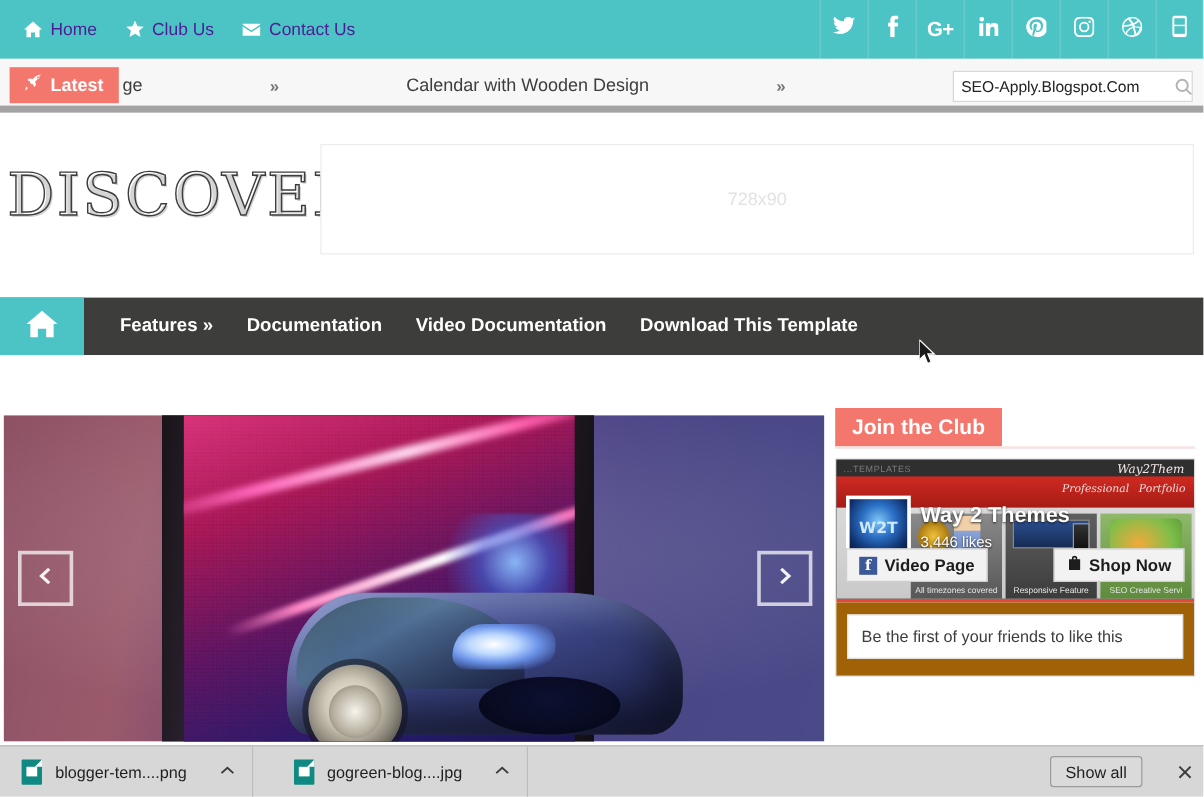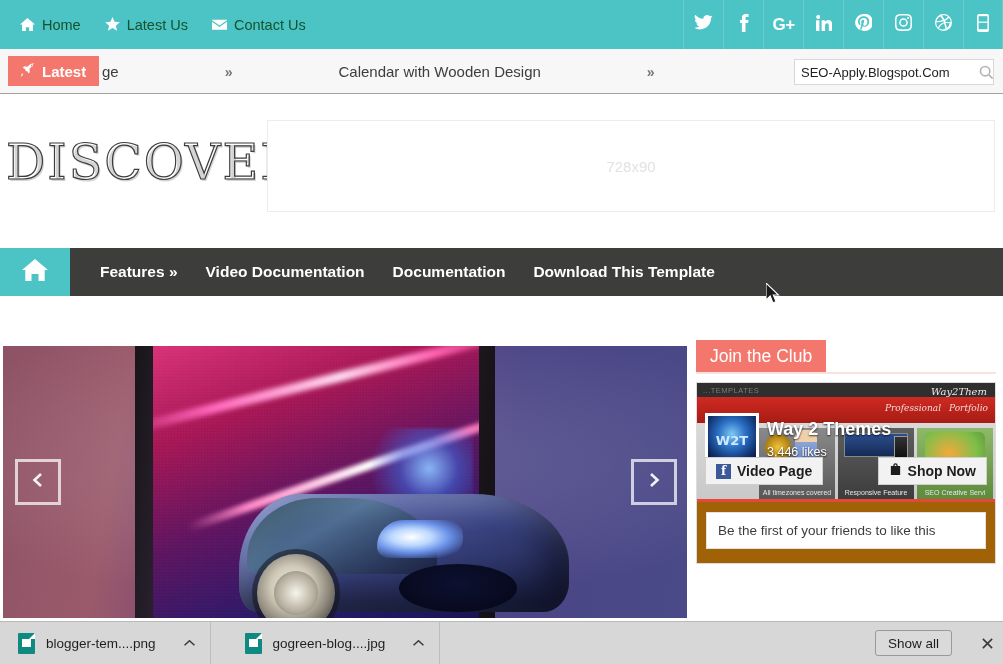--- a/index.html
+++ b/index.html
@@ -13,39 +13,39 @@
 
   
   .topbar {
     position: absolute; left: 0; top: 0; width: 1003px; height: 49px;
     background: #4cc3c4;
     display: flex; align-items: center;
   }
   .topbar-links { display: flex; align-items: center; padding-left: 8px; gap: 0; }
   .tl-item {
     display: flex; align-items: center; gap: 7px;
-    color: #14532d; font-size: 14.5px; padding: 0 12px; cursor: pointer;
+    color: #4c1d95; font-size: 14.5px; padding: 0 12px; cursor: pointer;
     white-space: nowrap;
   }
   .tl-item .ic { display: inline-flex; width: 15px; height: 15px; align-items: center; justify-content: center; }
   .tl-item svg { fill: #ffffff; }
   .topbar-spacer { flex: 1; }
   .social { display: flex; align-items: stretch; height: 49px; }
   .soc {
     width: 40px; height: 49px; display: flex; align-items: center; justify-content: center;
     border-left: 1px solid rgba(255,255,255,0.18); cursor: pointer;
   }
   .soc:last-child { border-right: 1px solid rgba(255,255,255,0.18); }
   .soc svg { fill: #ffffff; }
   .soc .gtxt { color:#fff; font-size:17px; font-weight:bold; letter-spacing:-.5px; }
 
   
   .tickerbar {
     position: absolute; left: 0; top: 49px; width: 1003px; height: 45px;
-    background: #f7f7f7; border-bottom: 1px solid #a3a3a3;
+    background: #f7f7f7; border-bottom: 6px solid #a3a3a3;
   }
   .latest-badge {
     position: absolute; left: 8px; top: 7px;
     background: #f4776d; color: #ffffff;
     height: 30px; padding: 0 13px;
     display: flex; align-items: center; gap: 7px;
     font-size: 15px; font-weight: bold; cursor: pointer; z-index: 4;
   }
   .latest-badge svg { fill: #fff; }
   .ticker-track {
@@ -196,21 +196,21 @@
   }
   .slide-arrow svg { stroke: rgba(255,255,255,.92); stroke-width: 2.6; fill: none; }
   .arrow-left { left: 12px; }
   .arrow-right { right: 10px; }
 
   
   .sidebar { position: absolute; left: 696px; top: 44px; width: 300px; }
   .widget-title-wrap { position: relative; height: 34px; }
   .widget-title {
     display: inline-flex; align-items: center; height: 32px; padding: 0 14px;
-    background: #f4776d; color: #fff; font-size: 17.5px; font-weight: normal;
+    background: #f4776d; color: #fff; font-size: 17.5px; font-weight: bold;
   }
   .widget-title-rule {
     position: absolute; left: 0; right: 0; bottom: 0; height: 2px; background: #f7e2e0;
   }
   .fbwidget {
     margin-top: 8px; width: 300px; border: 1px solid #dcdcdc; background: #fff;
   }
   .fb-cover { position: relative; width: 298px; height: 116px; overflow: hidden; background: #2b2b2b; }
   .fb-cover-top {
     position: absolute; left:0; top:0; right:0; height: 14px;
@@ -339,21 +339,21 @@
             </svg>
         </span>
         <span>Home</span>
       </div>
       <div class="tl-item">
         <span class="ic">
           <svg viewBox="0 0 16 16" width="15" height="15">
               <path d="M8 0l2.2 5.1 5.6.5-4.2 3.7 1.3 5.4L8 11.8 3.1 14.7l1.3-5.4L.2 5.6l5.6-.5z"></path>
             </svg>
         </span>
-        <span>Latest Us</span>
+        <span>Club Us</span>
       </div>
       <div class="tl-item">
         <span class="ic">
           <svg viewBox="0 0 16 12" width="16" height="12">
               <path d="M0 1l8 5.5L16 1v-.6H0zM0 2.6V11h16V2.6L8 8z"></path>
             </svg>
         </span>
         <span>Contact Us</span>
       </div>
     </div>
@@ -457,22 +457,22 @@
   <div class="mainnav">
     <div class="nav-home">
       <span>
         <svg viewBox="0 0 26 24" width="26" height="24">
             <path d="M13 1L0 12h3.3v11h6.2v-7h7v7h6.2V12H26z"></path>
           </svg>
       </span>
     </div>
     <div class="nav-items">
       <div class="nav-item">Features »</div>
+      <div class="nav-item">Documentation</div>
       <div class="nav-item">Video Documentation</div>
-      <div class="nav-item">Documentation</div>
       <div class="nav-item">Download This Template</div>
     </div>
   </div>
 
   <div class="content">
 
     <div class="slider">
       <div class="slide-img">
         <div class="tv-frame">
           <div class="tv-screen">

